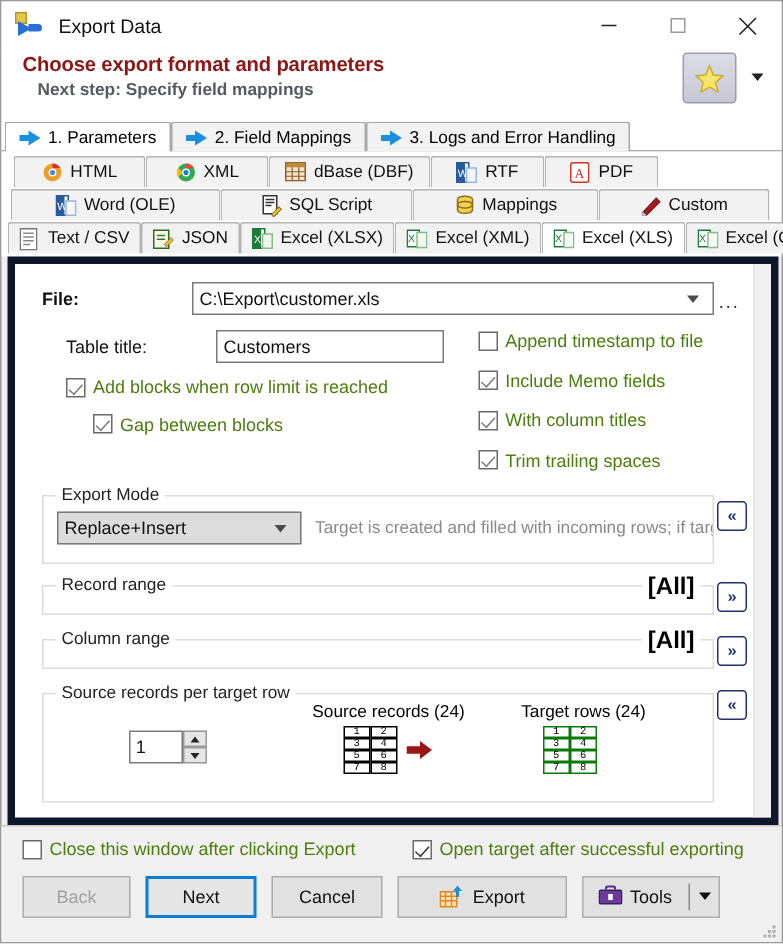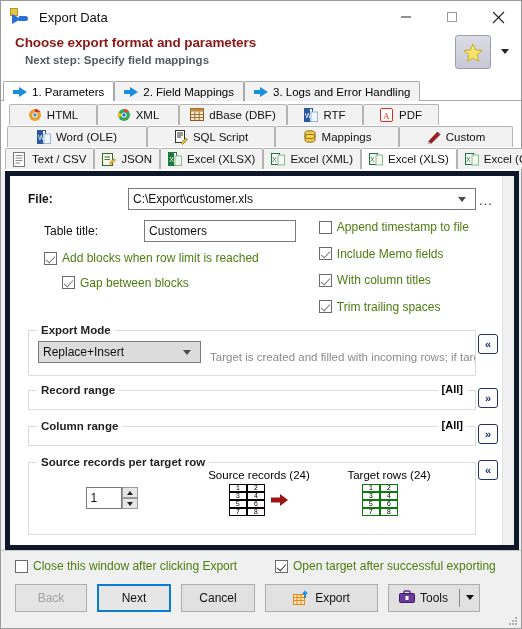--- a/index.html
+++ b/index.html
@@ -96,24 +96,24 @@
      font-size:13px; color:#333; letter-spacing:1px; padding-bottom:2px;}
   
   .cb { display:inline-flex; align-items:center; gap:5px; font-size:12px; color:#4d7c0f;}
   .box { width:13px;height:13px;border:1px solid #6b6b6b;background:#fff;flex:0 0 13px;position:relative;}
   .box.on:after{ content:"";position:absolute;left:3px;top:1px;width:4px;height:8px;
      border:solid #7a7a7a;border-width:0 1.6px 1.6px 0;transform:rotate(42deg); }
   .box.dark.on:after{ border-color:#333; }
   
   .gb { position:relative; border:1px solid #dcdcdc; margin:0 26px 0 18px; }
   .gb > .gtitle {
-     position:absolute; top:-7px; left:8px; background:#fff; padding:0 4px; font-size:11.5px; color:#222;font-weight:bold;
+     position:absolute; top:-7px; left:8px; background:#fff; padding:0 4px; font-size:11.5px; color:#222;
   }
   .gb > .gright {
-     position:absolute; top:-8px; right:8px; background:#fff; padding:0 4px; font-size:11px; font-weight:bold; color:#000;
+     position:absolute; top:-8px; right:8px; background:#fff; padding:0 4px; font-size:16px; font-weight:bold; color:#000;
   }
   .navbtn {
     position:absolute; right:4px; width:20px; height:20px;
     border:1px solid #22316b; border-radius:3px; background:#fff;
     display:flex; align-items:center; justify-content:center;
     font-size:11px; color:#22316b; font-weight:bold; line-height:1;
   }
   
   .bottom { flex:0 0 78px; background:#f0f0f0; border-top:1px solid #c8c8c8; padding:8px 0 0 0; position:relative;}
   .btnrow { display:flex; align-items:center; padding:0 14px; gap:10px; margin-top:8px;}
@@ -426,21 +426,21 @@
           <div style="margin-top:10px"><label class="cb">
             <span class="box on"></span>
             <span>Trim trailing spaces</span>
           </label></div>
         </div>
       </div>
 
       <div style="position:relative; margin-top:14px;">
         <div class="gb" style="height:46px;">
           <span class="gtitle">Export Mode</span>
-          <div style="display:flex; align-items:flex-end; padding:10px 0 0 9px;">
+          <div style="display:flex; align-items:center; padding:10px 0 0 9px;">
             <div class="combo" style="width:166px;height:22px;border:1px solid #7a7a7a;background:#dcdcdc;">
               <span class="cv">Replace+Insert</span>
               <span class="chev"></span>
             </div>
             <div style="margin-left:9px;color:#8a8a8a;font-size:11.5px;white-space:nowrap;overflow:hidden;width:270px;">Target is created and filled with incoming rows; if target...</div>
           </div>
         </div>
         <div class="navbtn" style="top:4px;">«</div>
       </div>
 

